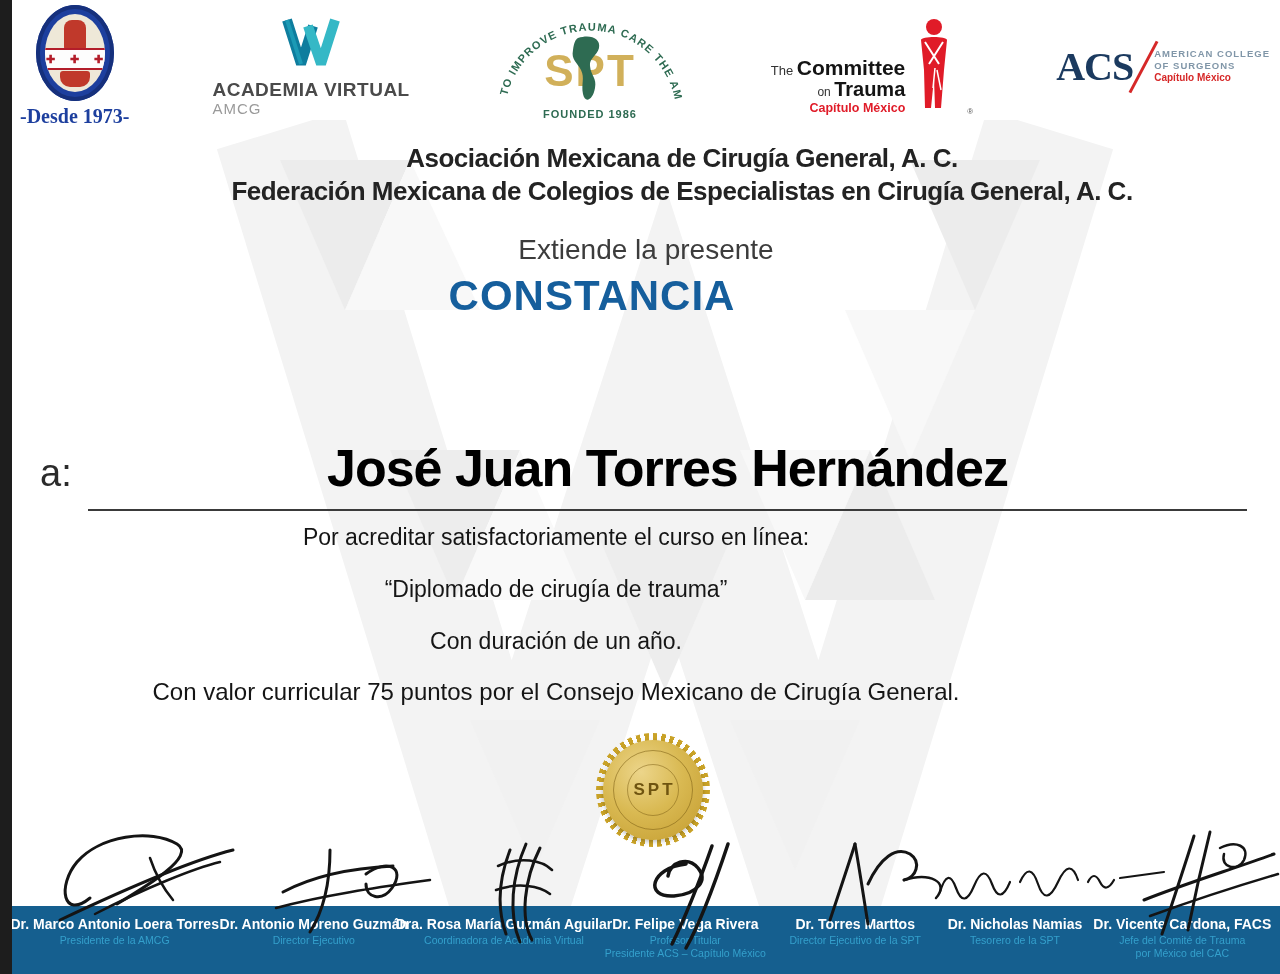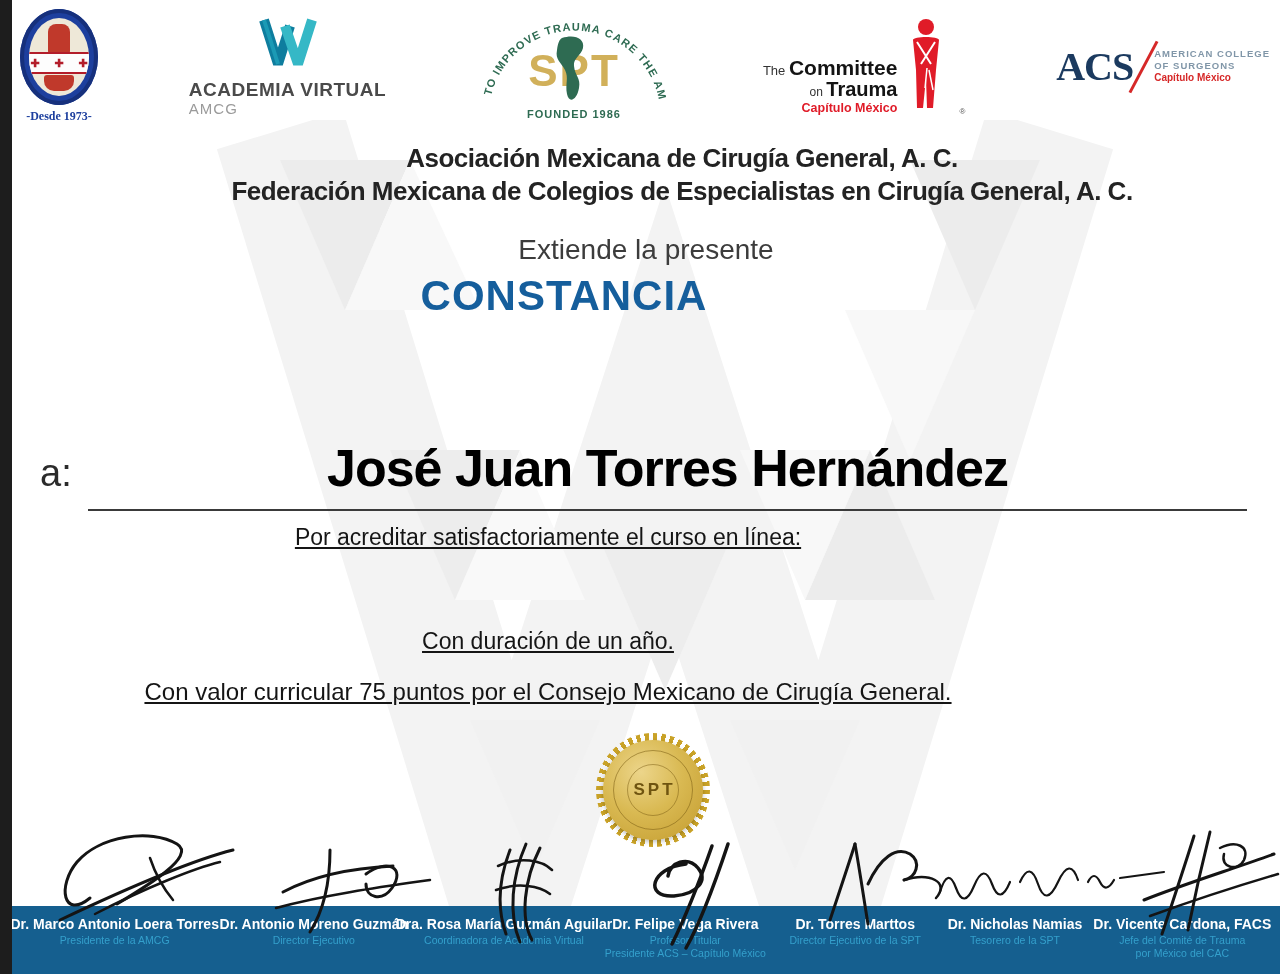--- a/index.html
+++ b/index.html
@@ -24,21 +24,21 @@
   .amcg-inner{position:absolute;inset:9px;border-radius:50%;background:#eee8d8;overflow:hidden;}
   .amcg-band{position:absolute;left:-6px;right:-6px;top:34px;height:18px;background:#fdfdfd;
              border-top:2px solid #b31d2a;border-bottom:2px solid #b31d2a;
              display:flex;justify-content:space-around;align-items:center;}
   .amcg-cross{color:#b31d2a;font-size:11px;font-weight:bold;line-height:1;}
   .amcg-fig{position:absolute;left:50%;top:6px;transform:translateX(-50%);width:22px;height:30px;
             background:#c0392b;border-radius:8px 8px 3px 3px;}
   .amcg-fig2{position:absolute;left:50%;bottom:5px;transform:translateX(-50%);width:30px;height:16px;
             background:#c0392b;border-radius:3px 3px 10px 10px;}
   .amcg-caption{margin-top:4px;font-family:"Liberation Serif",serif;font-weight:bold;
-                color:#1d3f9e;font-size:12px;}
+                color:#1d3f9e;font-size:20px;}
 
   
   .av{flex-direction:column;gap:12px;}
   .av-text{display:flex;flex-direction:column;line-height:1.1;}
   .av-title{font-size:19px;font-weight:bold;color:#4a4a4a;letter-spacing:.5px;}
   .av-sub{font-size:15px;color:#9a9a9a;letter-spacing:1px;}
 
   
   .cot{flex-direction:row;gap:8px;align-items:flex-end;}
   .cot-text{text-align:right;line-height:1.05;}
@@ -57,31 +57,31 @@
   .acs-text{display:flex;flex-direction:column;line-height:1.25;}
   .acs-t1{font-size:9.5px;font-weight:bold;color:#8096a8;letter-spacing:1px;}
   .acs-t2{font-size:10px;font-weight:bold;color:#d62828;}
 
   
   .org{position:absolute;left:12px;width:1268px;top:142px;text-align:center;z-index:2;margin-left:36px;}
   .org div{font-size:26px;font-weight:bold;color:#232323;letter-spacing:-0.5px;line-height:1.28;}
   .extiende{position:absolute;left:12px;width:1268px;top:234px;text-align:center;
             font-size:28px;color:#3c3c3c;z-index:2;}
   .constancia{position:absolute;left:12px;width:1104px;top:272px;text-align:center;
-              font-size:42px;font-weight:bold;color:#155e9c;letter-spacing:1px;z-index:2;}
+              font-size:42px;font-weight:bold;color:#155e9c;letter-spacing:1px;z-index:2;padding-left:28px;}
 
   
   .a-label{position:absolute;left:40px;top:452px;font-size:38px;color:#2b2b2b;z-index:2;}
   .recipient-name{position:absolute;left:90px;width:1155px;top:438px;text-align:center;
                   font-size:52px;font-weight:bold;color:#000;letter-spacing:-1px;z-index:2;}
   .name-line{position:absolute;left:88px;width:1159px;top:509px;height:0;
              border-top:2.5px solid #3a3a3a;z-index:2;}
 
   
-  .body-line{position:absolute;left:4px;width:1088px;text-align:center;color:#151515;z-index:2;text-decoration:underline;}
+  .body-line{position:absolute;left:12px;width:1088px;text-align:center;color:#151515;z-index:2;}
   .b1{top:524px;font-size:23px;}
   .b2{top:576px;font-size:23px;}
   .b3{top:628px;font-size:23px;}
   .b4{top:678px;font-size:24px;}
 
   
   .seal{position:absolute;left:596px;top:733px;width:114px;height:114px;z-index:2;}
   .seal-teeth{position:absolute;inset:0;border-radius:50%;
       background:repeating-conic-gradient(#c9a227 0deg 4.5deg, rgba(201,162,39,0) 4.5deg 9deg);}
   .seal-core{position:absolute;inset:7px;border-radius:50%;
@@ -205,20 +205,21 @@
   </div>
 
   <div class="extiende">Extiende la presente</div>
   <div class="constancia">CONSTANCIA</div>
 
   <div class="a-label">a:</div>
   <div class="recipient-name">José Juan Torres Hernández</div>
   <div class="name-line"></div>
 
   <div class="body-line b1">Por acreditar satisfactoriamente el curso en línea:</div>
+  <div class="body-line b2">“Diplomado de cirugía de trauma”</div>
   <div class="body-line b3">Con duración de un año.</div>
   <div class="body-line b4">Con valor curricular 75 puntos por el Consejo Mexicano de Cirugía General.</div>
 
   <div class="seal">
     <div class="seal-teeth"></div>
     <div class="seal-core"></div>
     <div class="seal-ring1"></div>
     <div class="seal-ring2"></div>
     <div class="seal-letters">SPT</div>
   </div>

